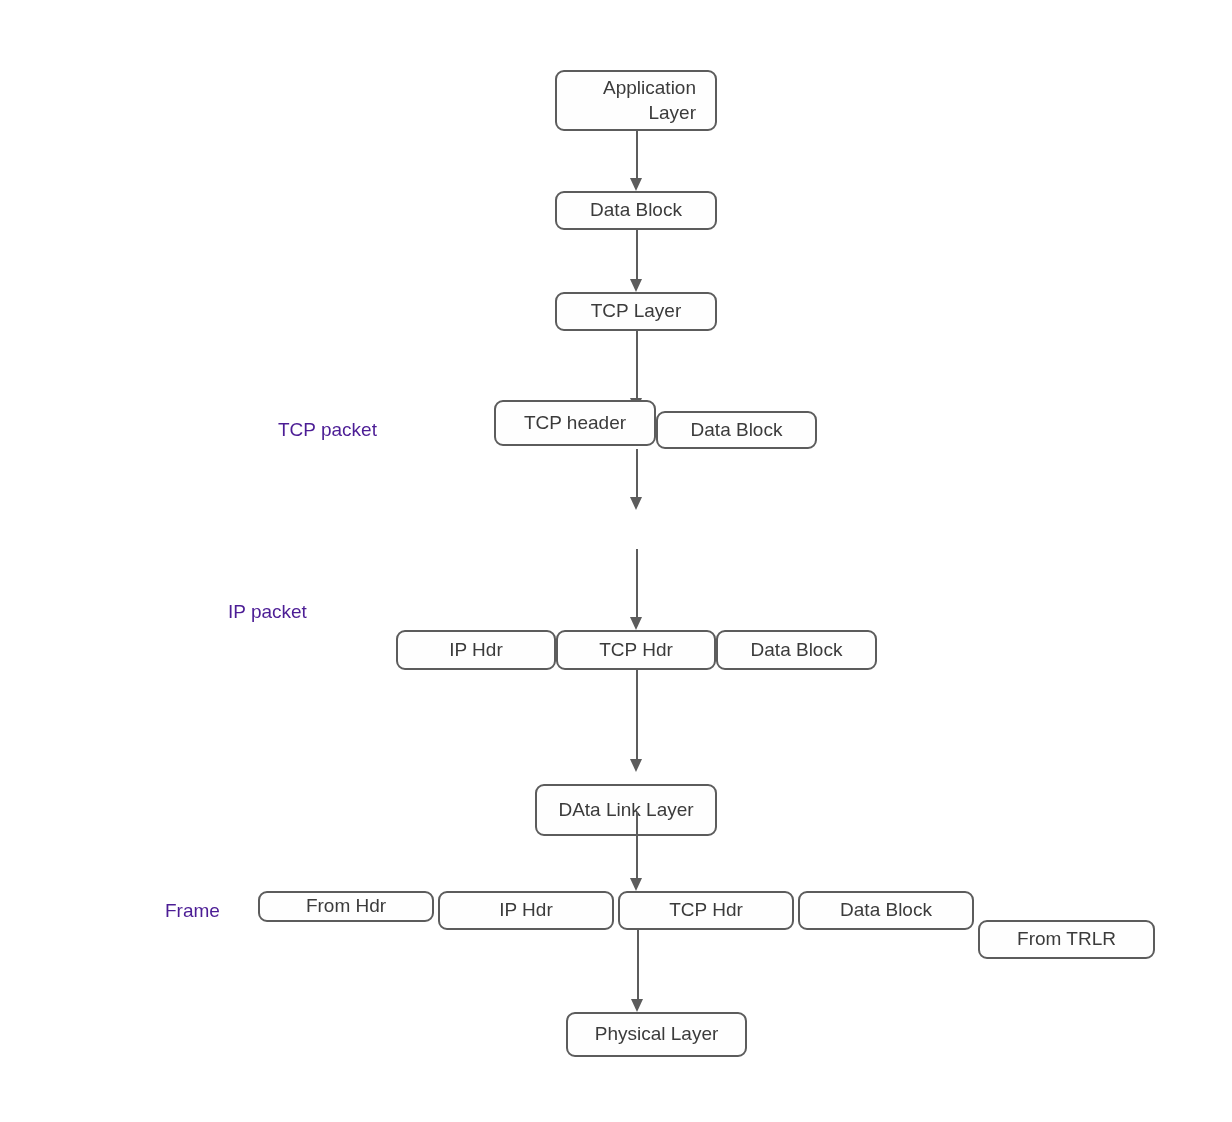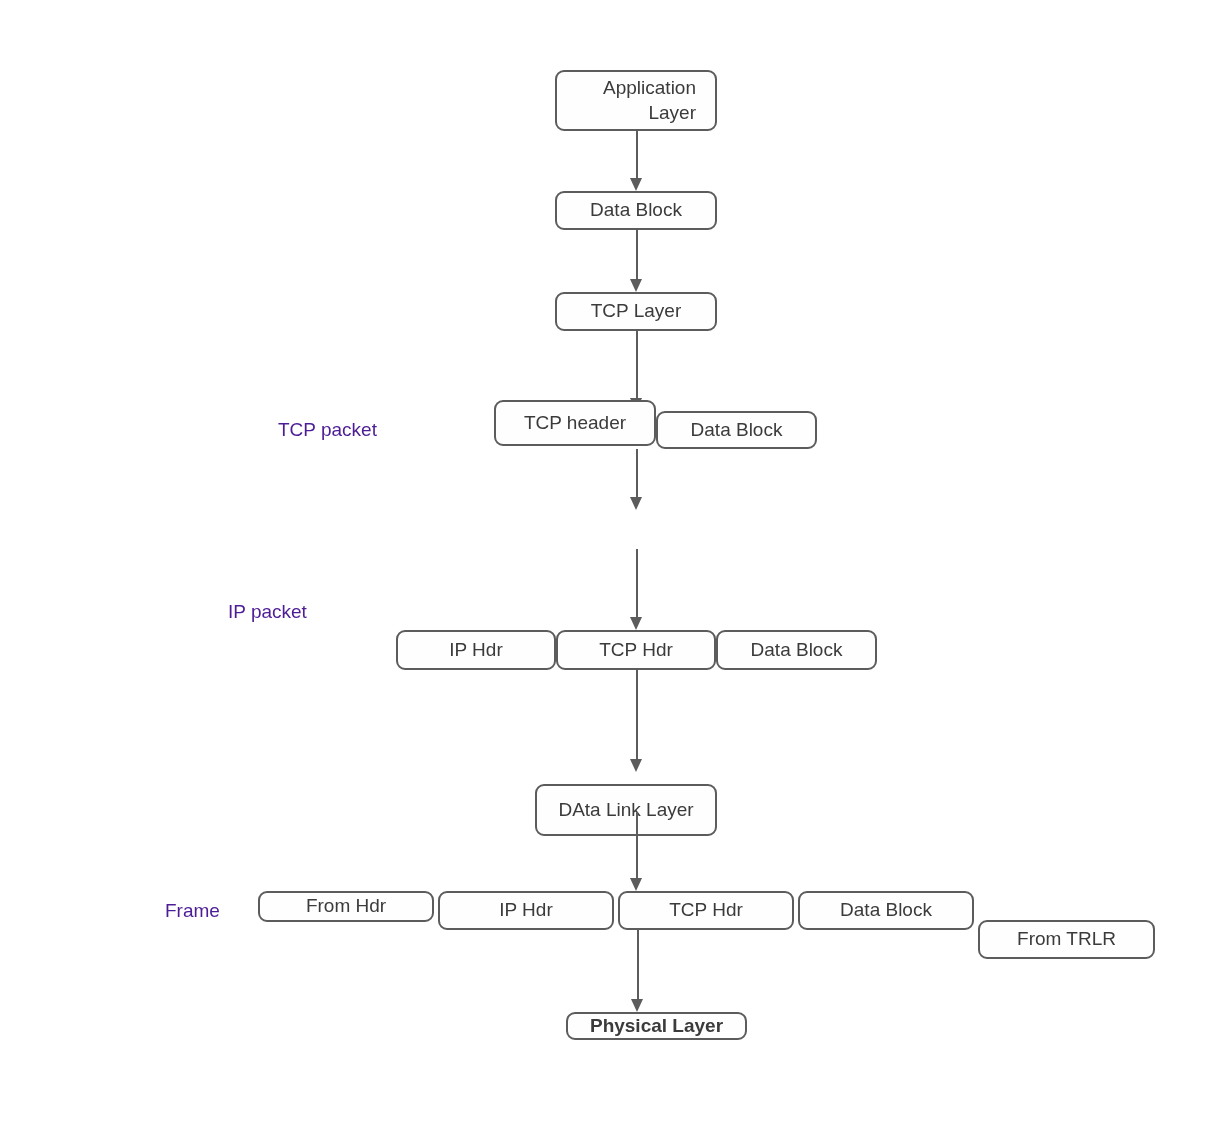--- a/index.html
+++ b/index.html
@@ -158,17 +158,17 @@
   </div>
   <div class="node" style="left:978px; top:891px; width:177px; height:39px;margin-top:29px;">
     <span>From TRLR</span>
   </div>
 
   <div class="arrow" style="left:631px; top:930px; height:82px;">
     <div class="arrow-line"></div>
     <div class="arrow-head"></div>
   </div>
 
-  <div class="node" style="left:566px; top:1012px; width:181px; height:28px;font-weight:bold;">
+  <div class="node" style="left:566px; top:1012px; width:181px; height:45px;">
     <span>Physical Layer</span>
   </div>
 
 </div>
 
 </body></html>

